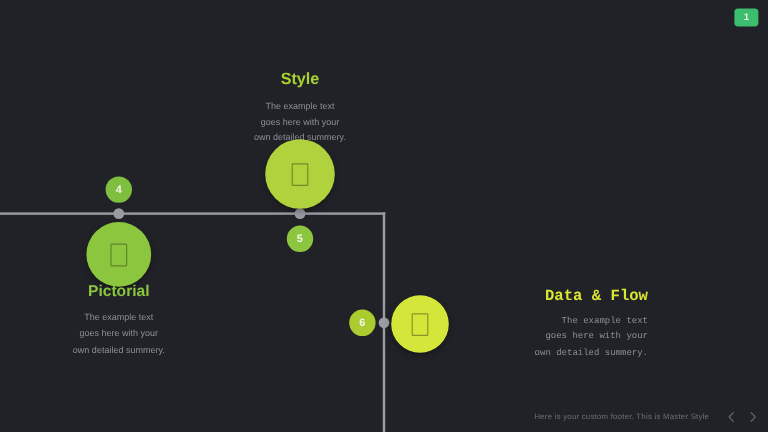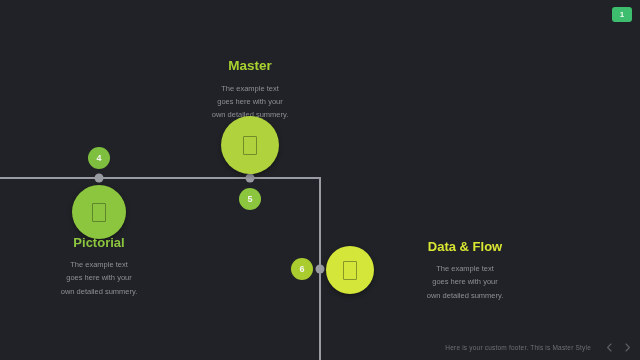--- a/index.html
+++ b/index.html
@@ -119,21 +119,22 @@
     top: 236px;
     width: 140px;
     text-align: center;
   }
   .block-pictorial .title { color: #8cc63e; }
 
   .block-dataflow {
     left: 390px;
     top: 240px;
     width: 150px;
-    text-align: center;
+    text-align: right;
+    font-family: Liberation Mono, monospace;
   }
   .block-dataflow .title { color: #d9e632; }
 
   
   .corner-badge {
     position: absolute;
     right: 8px;
     top: 7px;
     width: 20px;
     height: 15px;
@@ -184,21 +185,21 @@
 
 <div class="slide">
 
   <div class="line-h"></div>
   <div class="line-v"></div>
   <div class="node-dot dot-1"></div>
   <div class="node-dot dot-2"></div>
   <div class="node-dot dot-3"></div>
 
   <div class="block block-device">
-    <p class="title">Master</p>
+    <p class="title">Style</p>
     <p class="body">
       <span>The example text</span><br>
       <span>goes here with your</span><br>
       <span>own detailed summery.</span>
     </p>
   </div>
   <div class="circle circle-device">
     <span class="glyph"></span>
   </div>
   <div class="badge-num badge-5">5</div>

